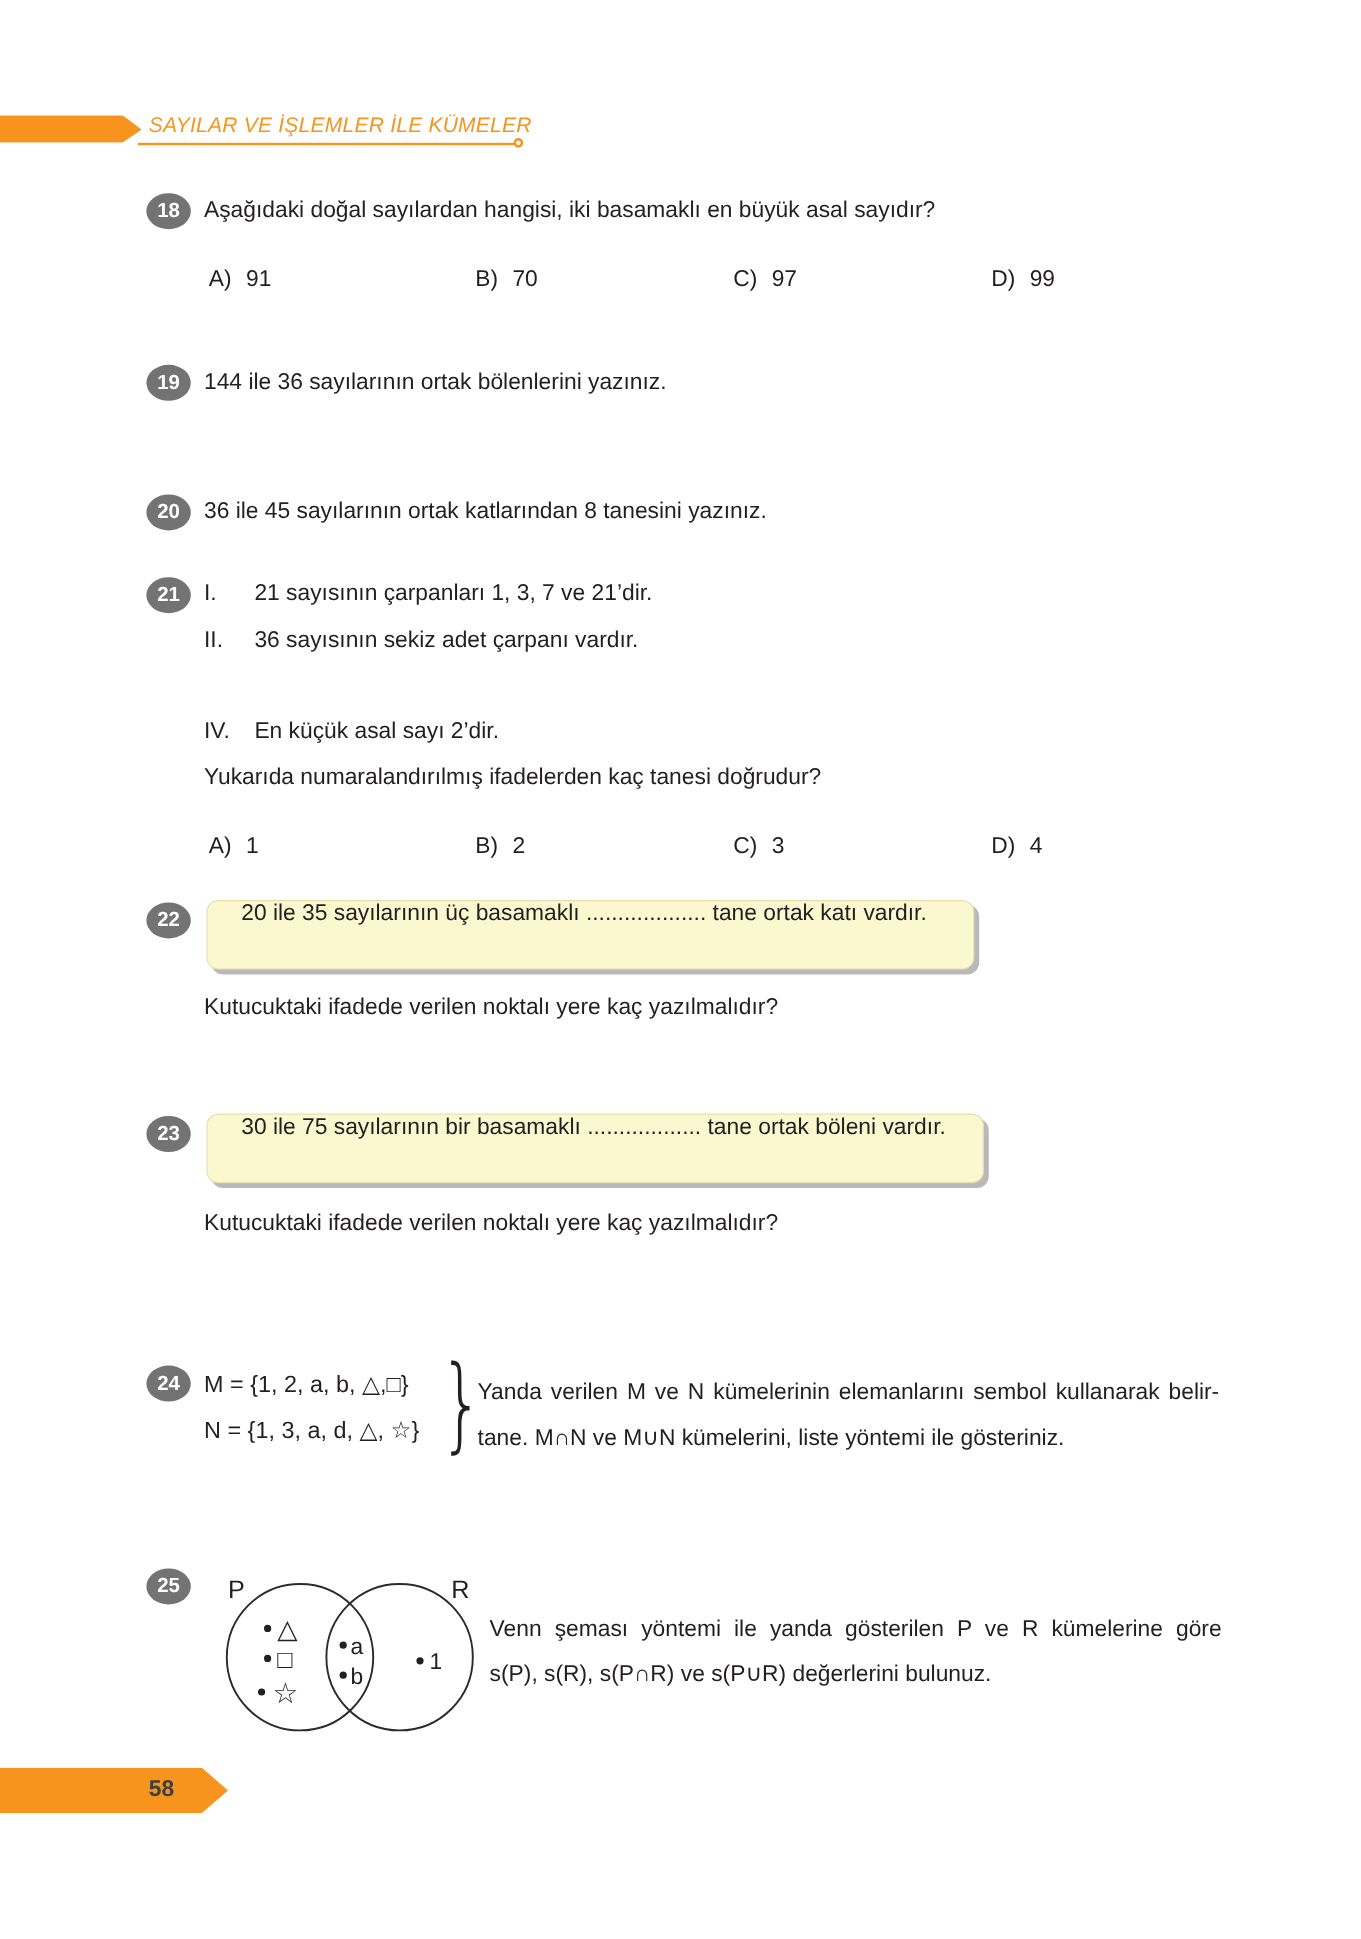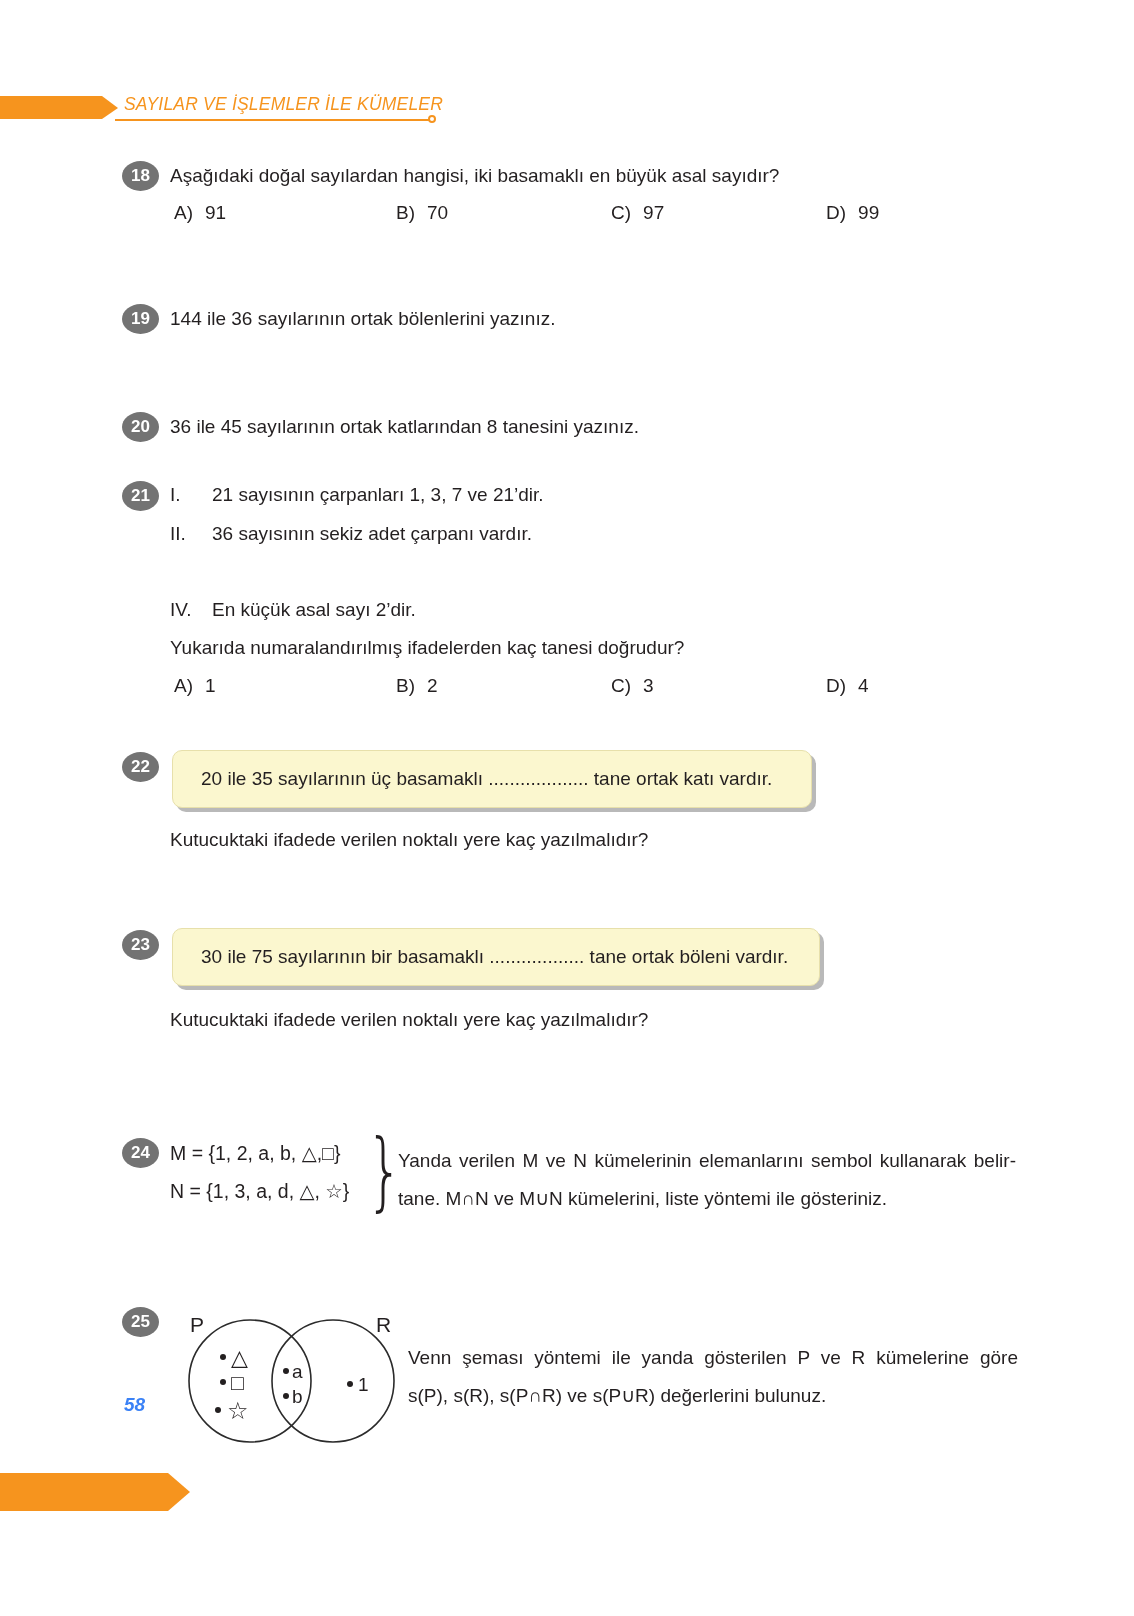--- a/index.html
+++ b/index.html
@@ -32,53 +32,53 @@
   .badge {
     position:absolute; left:122px; width:37px; height:30px;
     background:#737373; border-radius:50%;
     color:#ffffff; font-weight:bold; font-size:17px;
     display:flex; align-items:center; justify-content:center;
   }
 
   .qtext { position:absolute; font-size:19px; line-height:24px; white-space:nowrap; }
 
   .options-row { position:absolute; left:0; width:1134px; height:26px; }
-  .option { position:absolute; font-size:19px; white-space:nowrap; }
+  .option { position:absolute; font-size:19px; white-space:nowrap;margin-top:20px; }
   .opt-val { margin-left:12px; }
 
   .q21-item { position:absolute; left:0; width:1134px; height:26px; }
   .roman { position:absolute; left:170px; font-size:19px; }
   .itext { position:absolute; left:212px; font-size:19px; white-space:nowrap;text-align:right; }
 
   .ybox {
     position:absolute; left:172px; background:#fbf7cf;
     border:1px solid #e7e0ab; border-radius:10px;
     box-shadow:4px 4px 0 #b9b9b9;
-    display:flex; align-items:center; padding:0 28px;
+    display:flex; align-items:flex-start; padding:0 28px;
     font-size:19px; white-space:nowrap;
   }
 
   .set-line { position:absolute; left:170px; font-size:19.5px; white-space:nowrap; }
   .brace {
     position:absolute; left:366px; top:1120px;
     font-family:"DejaVu Sans",sans-serif; font-size:86px; font-weight:300;
     transform:scaleX(0.68); transform-origin:left center; line-height:100px;
   }
   .side-line { position:absolute; font-size:19px; line-height:24px; white-space:nowrap; }
   .jline { white-space:normal; text-align:justify; text-align-last:justify; }
 
   
   .ftr-band {
     position:absolute; left:0; top:1473px; width:190px; height:38px;
     background:#f6941e;
     clip-path: polygon(0 0, calc(100% - 22px) 0, 100% 50%, calc(100% - 22px) 100%, 0 100%);
   }
   .ftr-num {
-    position:absolute; left:124px; top:1394px;
-    color:#3b82f6; font-weight:bold; font-style:italic; font-size:19px;
+    position:absolute; left:124px; top:1481px;
+    color:#404040; font-weight:bold; font-size:19px;
   }
 
   svg text { fill:#231f20; font-family:"Liberation Sans","DejaVu Sans",sans-serif; }
 </style>
 </head>
 <body>
 
 <div class="page">
 
   <div class="hdr-band"></div>

